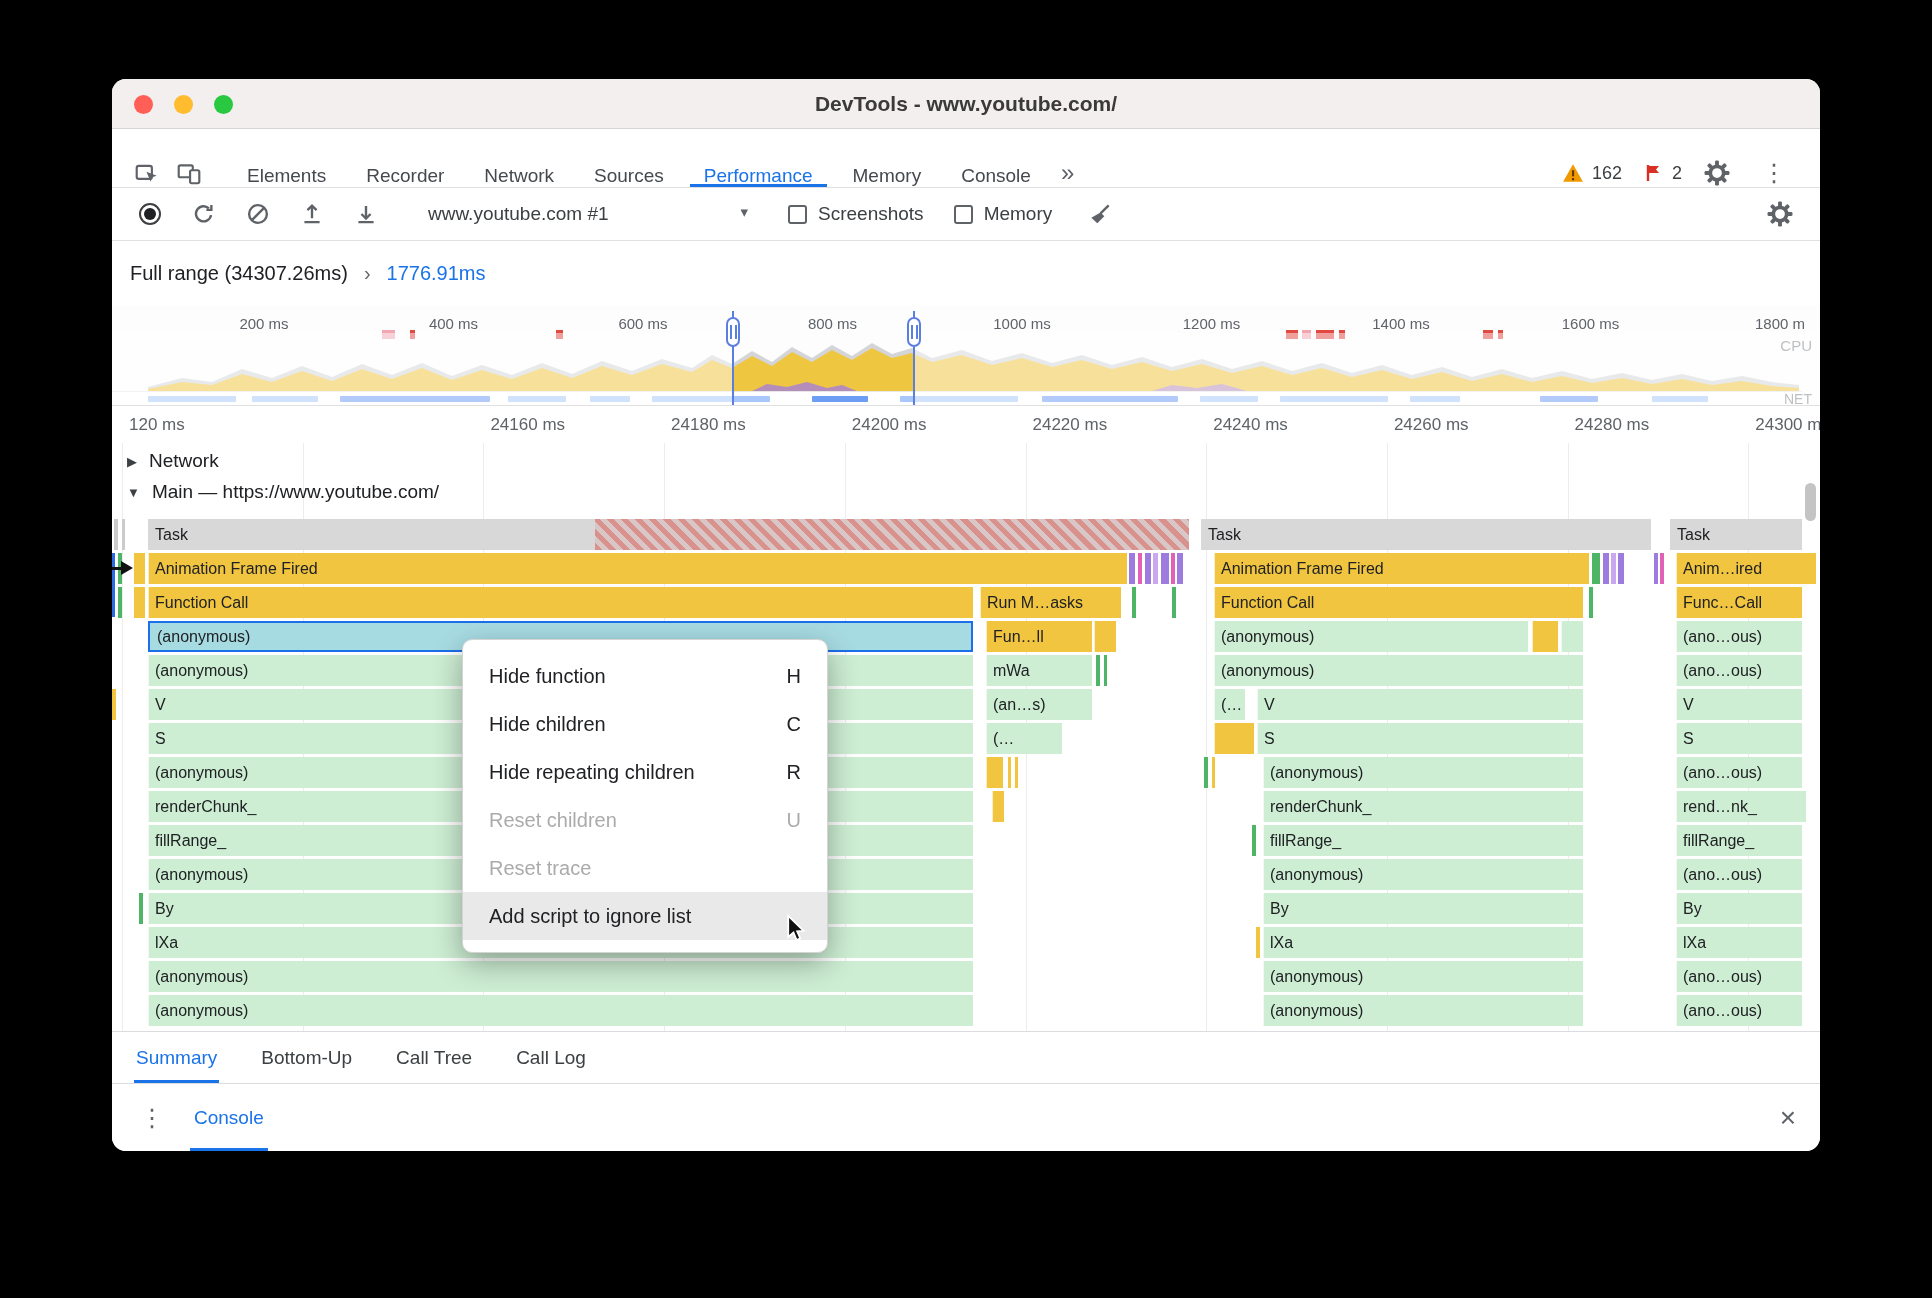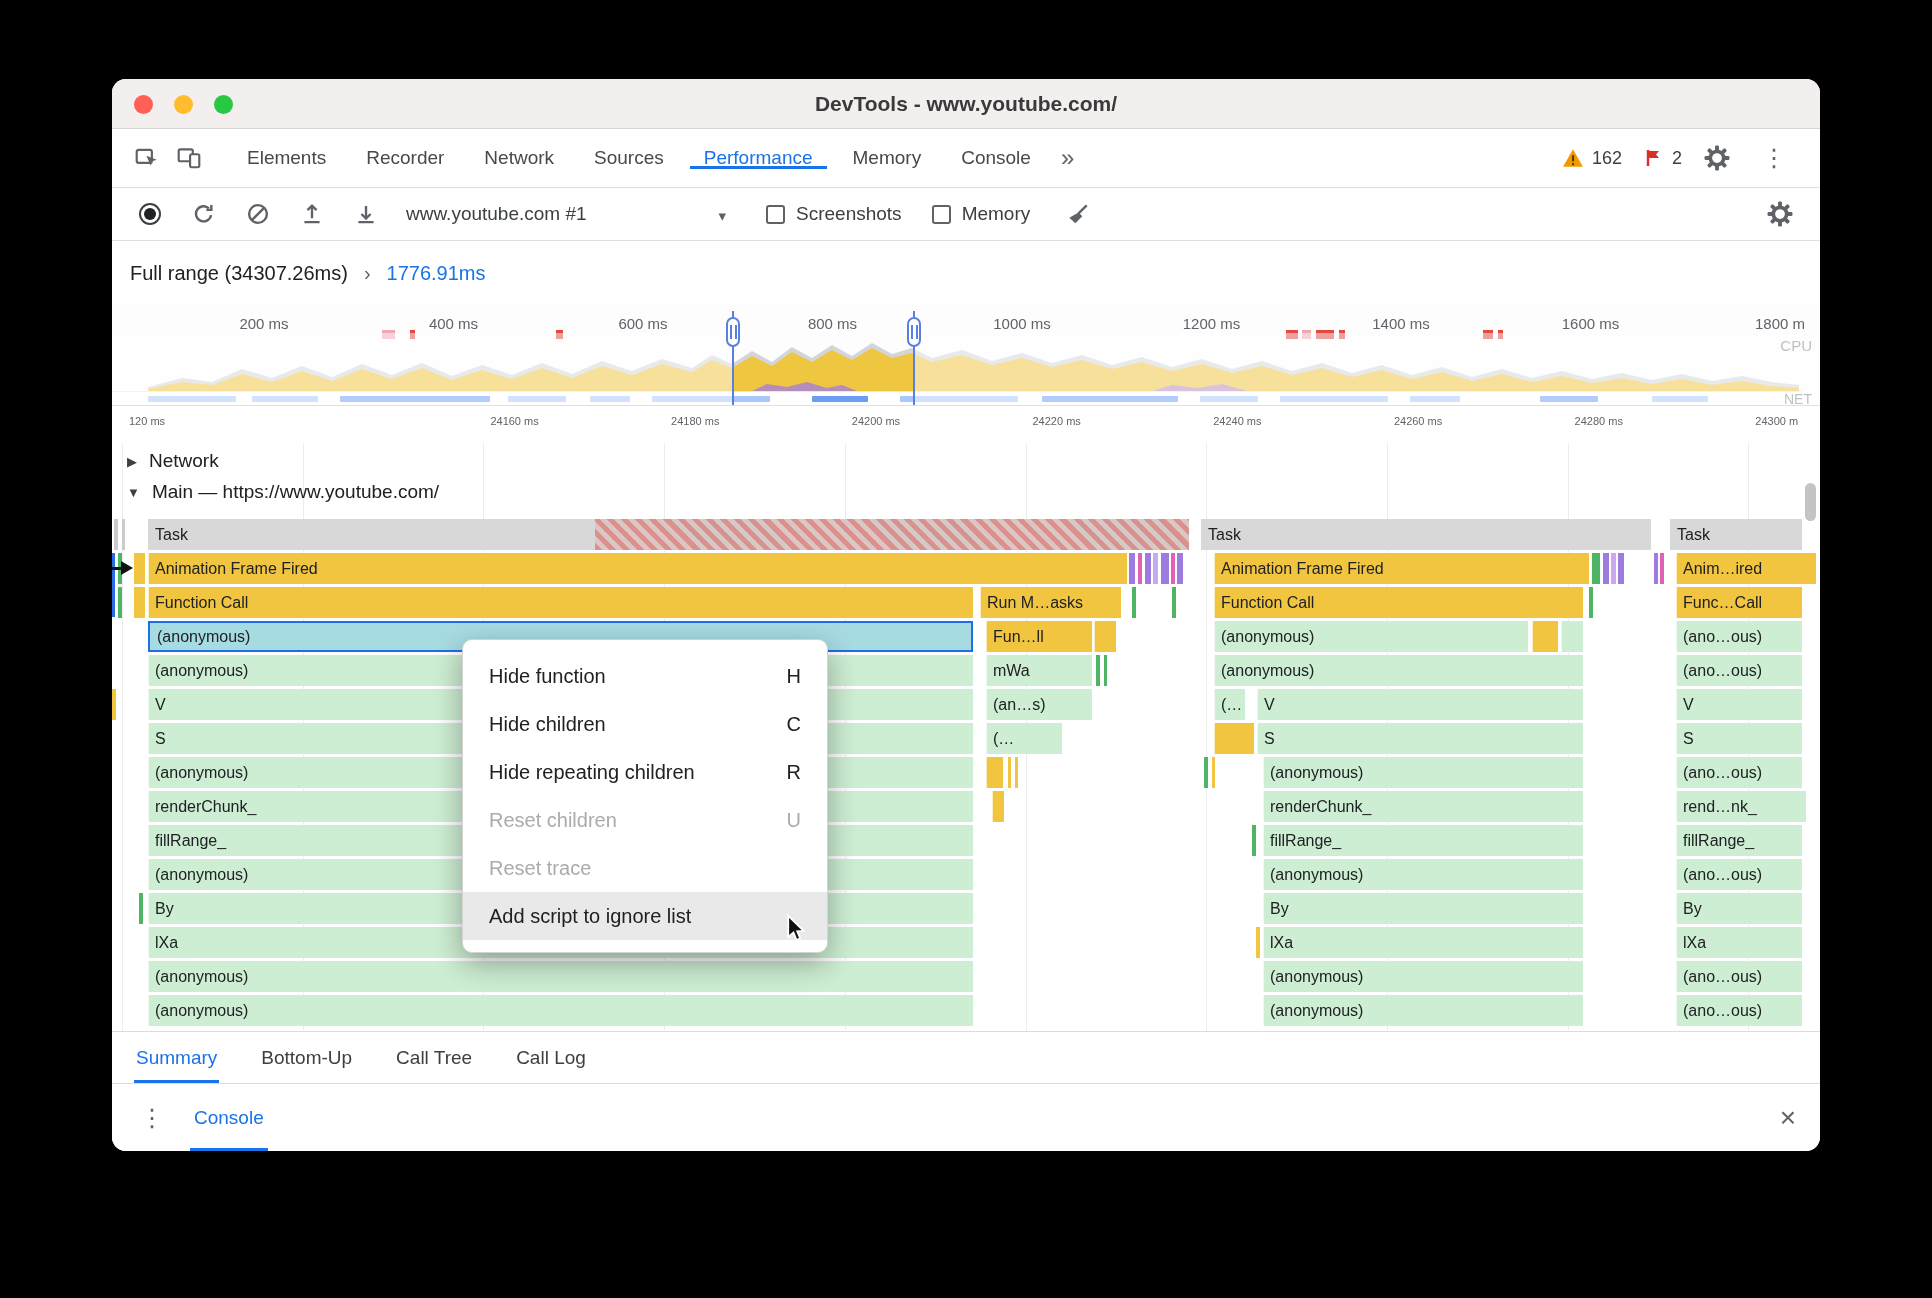--- a/index.html
+++ b/index.html
@@ -12,36 +12,36 @@
   
   .titlebar{height:50px;background:#f3efee;border-bottom:1px solid #d8d4d2;position:relative;
             display:flex;align-items:center;justify-content:center;}
   .tl{position:absolute;top:16px;width:19px;height:19px;border-radius:50%;}
   .tl.red{left:22px;background:#ff5f57;}
   .tl.yel{left:62px;background:#febc2e;}
   .tl.grn{left:102px;background:#28c840;}
   .title-text{font-size:21px;font-weight:bold;color:#3a3a3a;}
 
   
-  .tabbar{height:59px;display:flex;align-items:center;border-bottom:1px solid #e0e0e0;padding-left:14px;background:#fff;}
+  .tabbar{height:59px;display:flex;align-items:flex-end;border-bottom:1px solid #e0e0e0;padding-left:14px;background:#fff;}
   .icon-btn{width:42px;display:flex;align-items:center;justify-content:center;}
   .vdiv{width:1px;background:#e0e0e0;margin:14px 8px;}
   .tab{padding:0 20px;font-size:19px;color:#45494d;display:flex;align-items:center;position:relative;}
   .tab.selected{color:#1a73e8;}
   .tab.selected::after{content:"";position:absolute;left:6px;right:6px;bottom:0;height:3px;background:#1a73e8;}
   .more-btn{font-size:24px;color:#5f6368;display:flex;align-items:center;padding:0 10px;}
   .right-cluster{margin-left:auto;display:flex;align-items:center;gap:22px;padding-right:24px;}
   .badge{display:flex;align-items:center;gap:8px;font-size:18px;color:#3c4043;}
 
   
   .perfbar{height:53px;display:flex;align-items:center;border-bottom:1px solid #e0e0e0;padding-left:22px;background:#fff;}
   .pb-btn{width:32px;height:34px;display:flex;align-items:center;justify-content:center;margin-right:22px;}
   .rec-outer{width:22px;height:22px;border:2px solid #3c4043;border-radius:50%;display:flex;align-items:center;justify-content:center;}
   .rec-inner{width:12px;height:12px;background:#202124;border-radius:50%;}
-  .hist-select{display:flex;align-items:flex-end;justify-content:space-between;width:330px;margin-left:2px;
+  .hist-select{display:flex;align-items:flex-start;justify-content:space-between;width:330px;margin-left:24px;
                font-size:19px;color:#3c4043;padding-right:10px;}
   .caret{color:#5f6368;font-size:15px;}
   .check{display:flex;align-items:center;gap:11px;margin-left:30px;font-size:19px;color:#3c4043;}
   .box{width:19px;height:19px;border:2px solid #5f6368;border-radius:3px;background:#fff;}
   .gc-btn{margin-left:32px;}
   .pb-gear{margin-left:auto;margin-right:24px;}
 
   
   .rangebar{height:64px;display:flex;align-items:center;padding-left:18px;font-size:20px;color:#202124;background:#fff;}
   .range-sep{color:#5f6368;margin:0 16px;font-size:20px;}
@@ -59,21 +59,21 @@
   .net-seg.b2{background:#6d9cf5;}
   .net-label{position:absolute;right:8px;top:86px;font-size:14px;color:#80868b;}
   .curtain{position:absolute;top:28px;bottom:0;background:rgba(255,255,255,.48);}
   .hline{position:absolute;top:6px;bottom:0;width:2px;background:#5b7fe0;}
   .hchip{position:absolute;top:12px;width:14px;height:30px;background:#fff;border:2px solid #5b7fe0;border-radius:7px;
          display:flex;align-items:center;justify-content:center;gap:3px;}
   .hchip i{width:2px;height:14px;background:#5b7fe0;display:block;}
 
   
   .ruler{position:relative;height:37px;background:#fff;overflow:hidden;}
-  .r-tick{position:absolute;top:9px;font-size:11px;color:#5f6368;white-space:nowrap;}
+  .r-tick{position:absolute;top:9px;font-size:17px;color:#5f6368;white-space:nowrap;}
 
   
   .chart{position:relative;height:588px;background:#fff;overflow:hidden;}
   .gridwrap{position:absolute;inset:0;}
   .gline{position:absolute;top:0;bottom:0;width:1px;background:#ececec;display:block;}
   .track-head{position:absolute;left:15px;display:flex;align-items:center;gap:12px;font-size:19px;color:#202124;z-index:2;}
   .tri{font-size:13px;color:#3c4043;}
   .flame{position:absolute;inset:0;z-index:1;}
   .fbar{position:absolute;height:31px;line-height:31px;font-size:16px;color:#202124;padding-left:7px;
         overflow:hidden;white-space:nowrap;}

